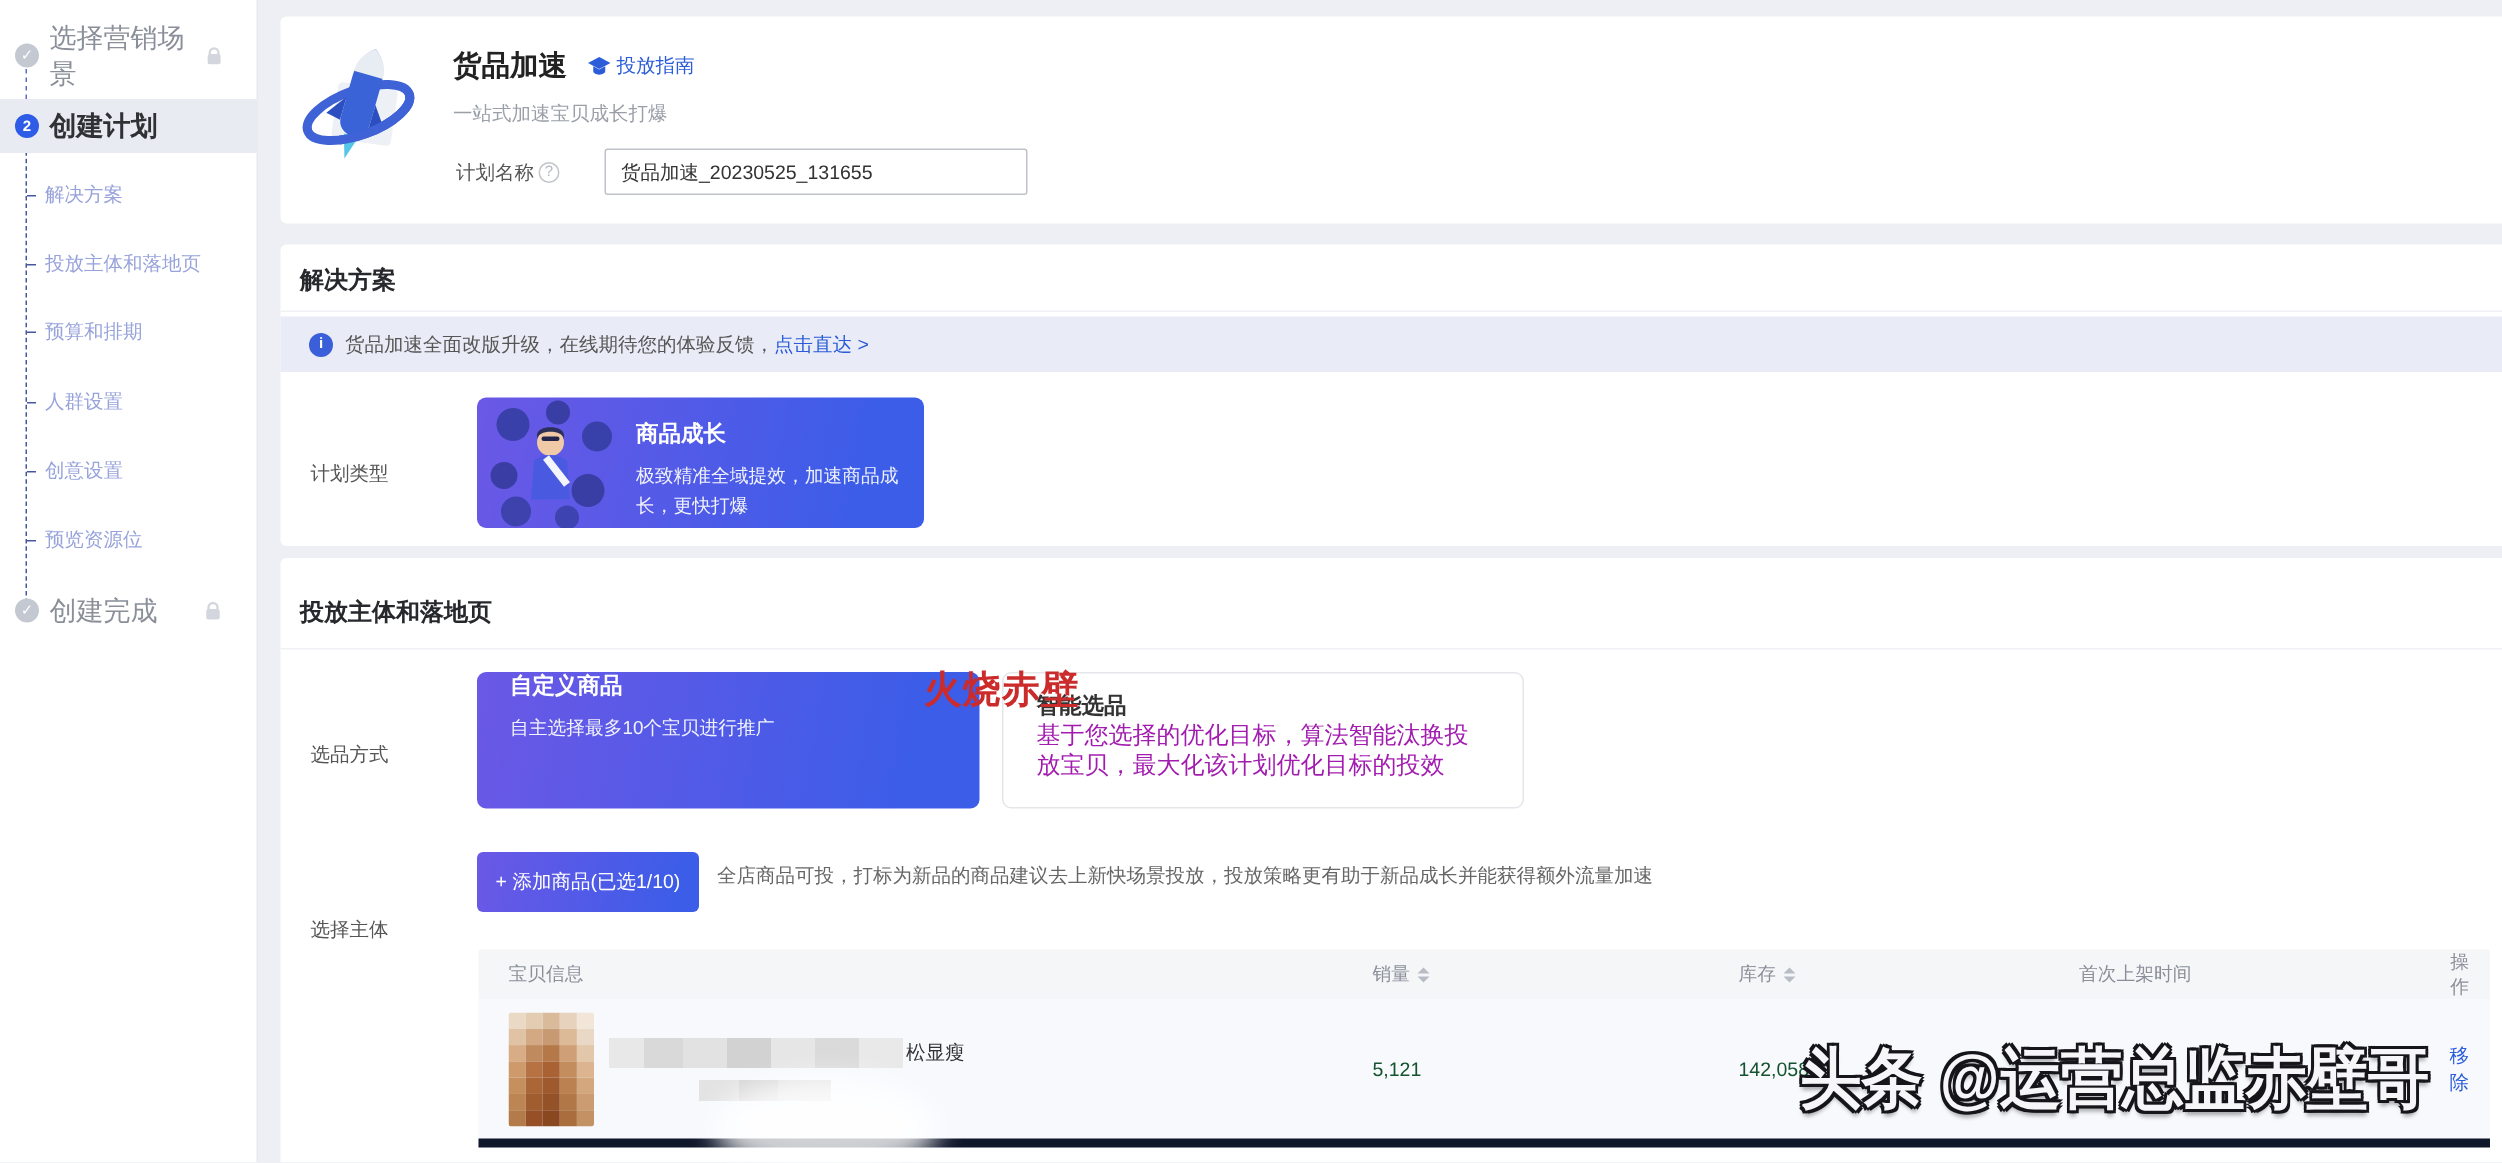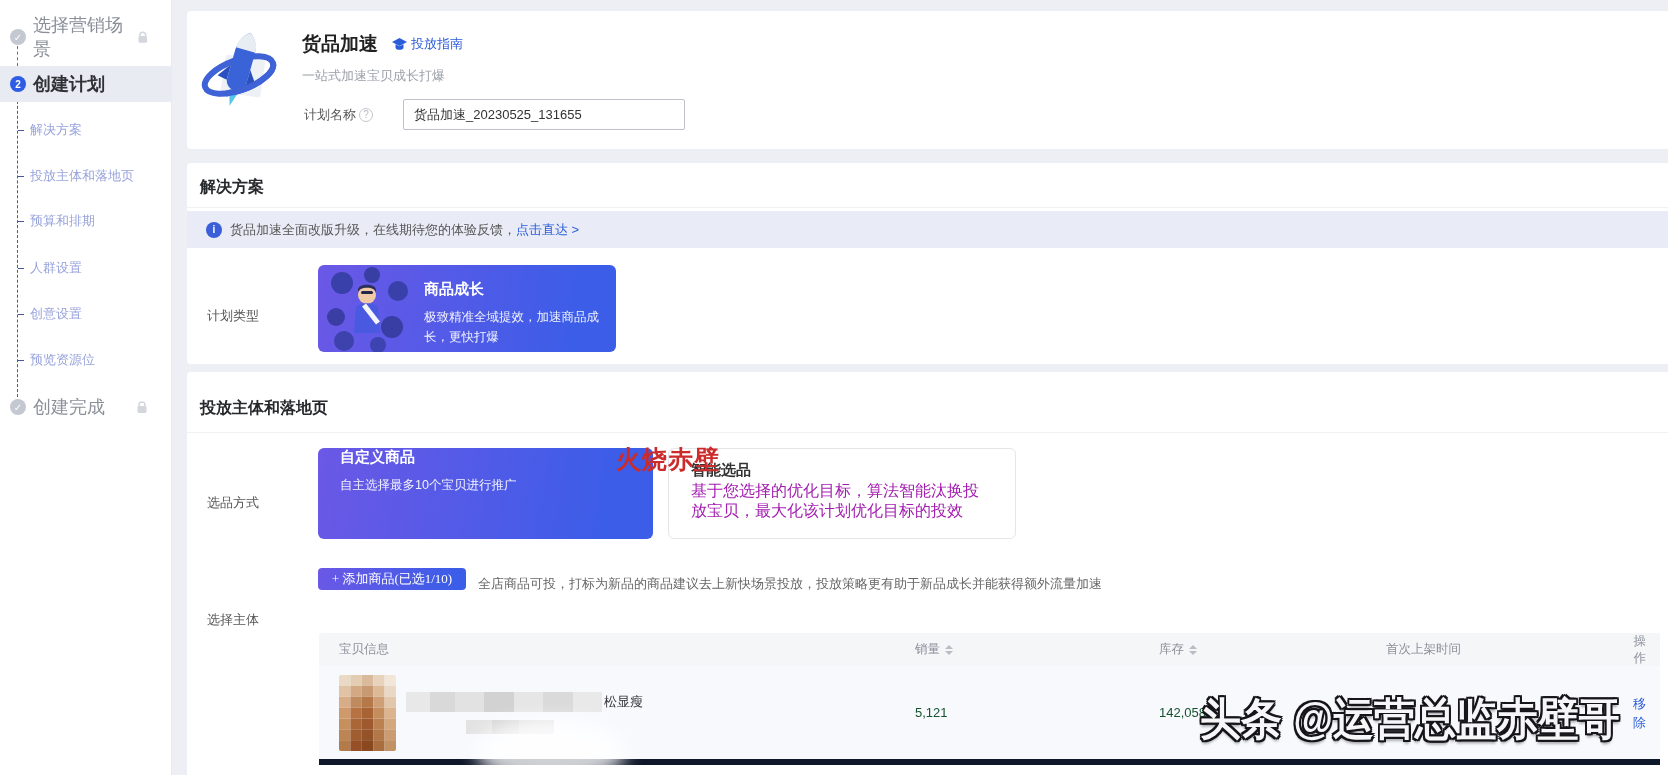--- a/index.html
+++ b/index.html
@@ -69,23 +69,23 @@
   .gcard .d { font-size:12.5px; color:rgba(255,255,255,.92); line-height:20px; margin-top:8px; }
   .ptype-card { left:131px; top:102px; width:298px; height:87px; }
   .ptype-card .txt { position:absolute; left:106px; top:15px; width:185px; }
   .pick-custom { left:131px; top:76px; width:335px; height:91px; padding:0 22px; }
   .pick-smart { position:absolute; left:481px; top:76px; width:348px; height:91px; background:#fff;
     border:1px solid #e4e6ea; border-radius:6px; padding:12px 22px; cursor:pointer; }
   .pick-smart .t { font-weight:bold; font-size:15px; color:#333; }
   .pick-smart .d { font-size:16px; color:#a21caf; line-height:20px; margin-top:1px; width:296px; }
 
   
-  .add-btn { position:absolute; left:131px; top:196px; width:148px; height:22px; border:none;
+  .add-btn { position:absolute; left:131px; top:196px; width:148px; height:40px; border:none;
     border-radius:4px; background:linear-gradient(100deg,#6b58e6 0%,#3c5de8 90%); color:#fff;
-    font-size:13px; cursor:pointer; font-family:Liberation Serif, serif; }
+    font-size:13px; cursor:pointer; font-family:Liberation Sans, sans-serif; }
   .add-hint { position:absolute; left:291px; top:203px; font-size:13px; color:#666; }
 
   
   .ptable { position:absolute; left:132px; top:261px; right:8px; }
   .thead { display:flex; align-items:center; height:33px; background:#f5f6f8; color:#8a8f99;
     font-size:12.5px; border-radius:2px 2px 0 0; }
   .trow { display:flex; align-items:center; height:99px; background:#f7f9fd; position:relative;
     border-bottom:6px solid #0f172a; }
   .col-info { width:596px; padding-left:20px; display:flex; align-items:center; }
   .col-sales { width:244px; display:flex; align-items:center; }

